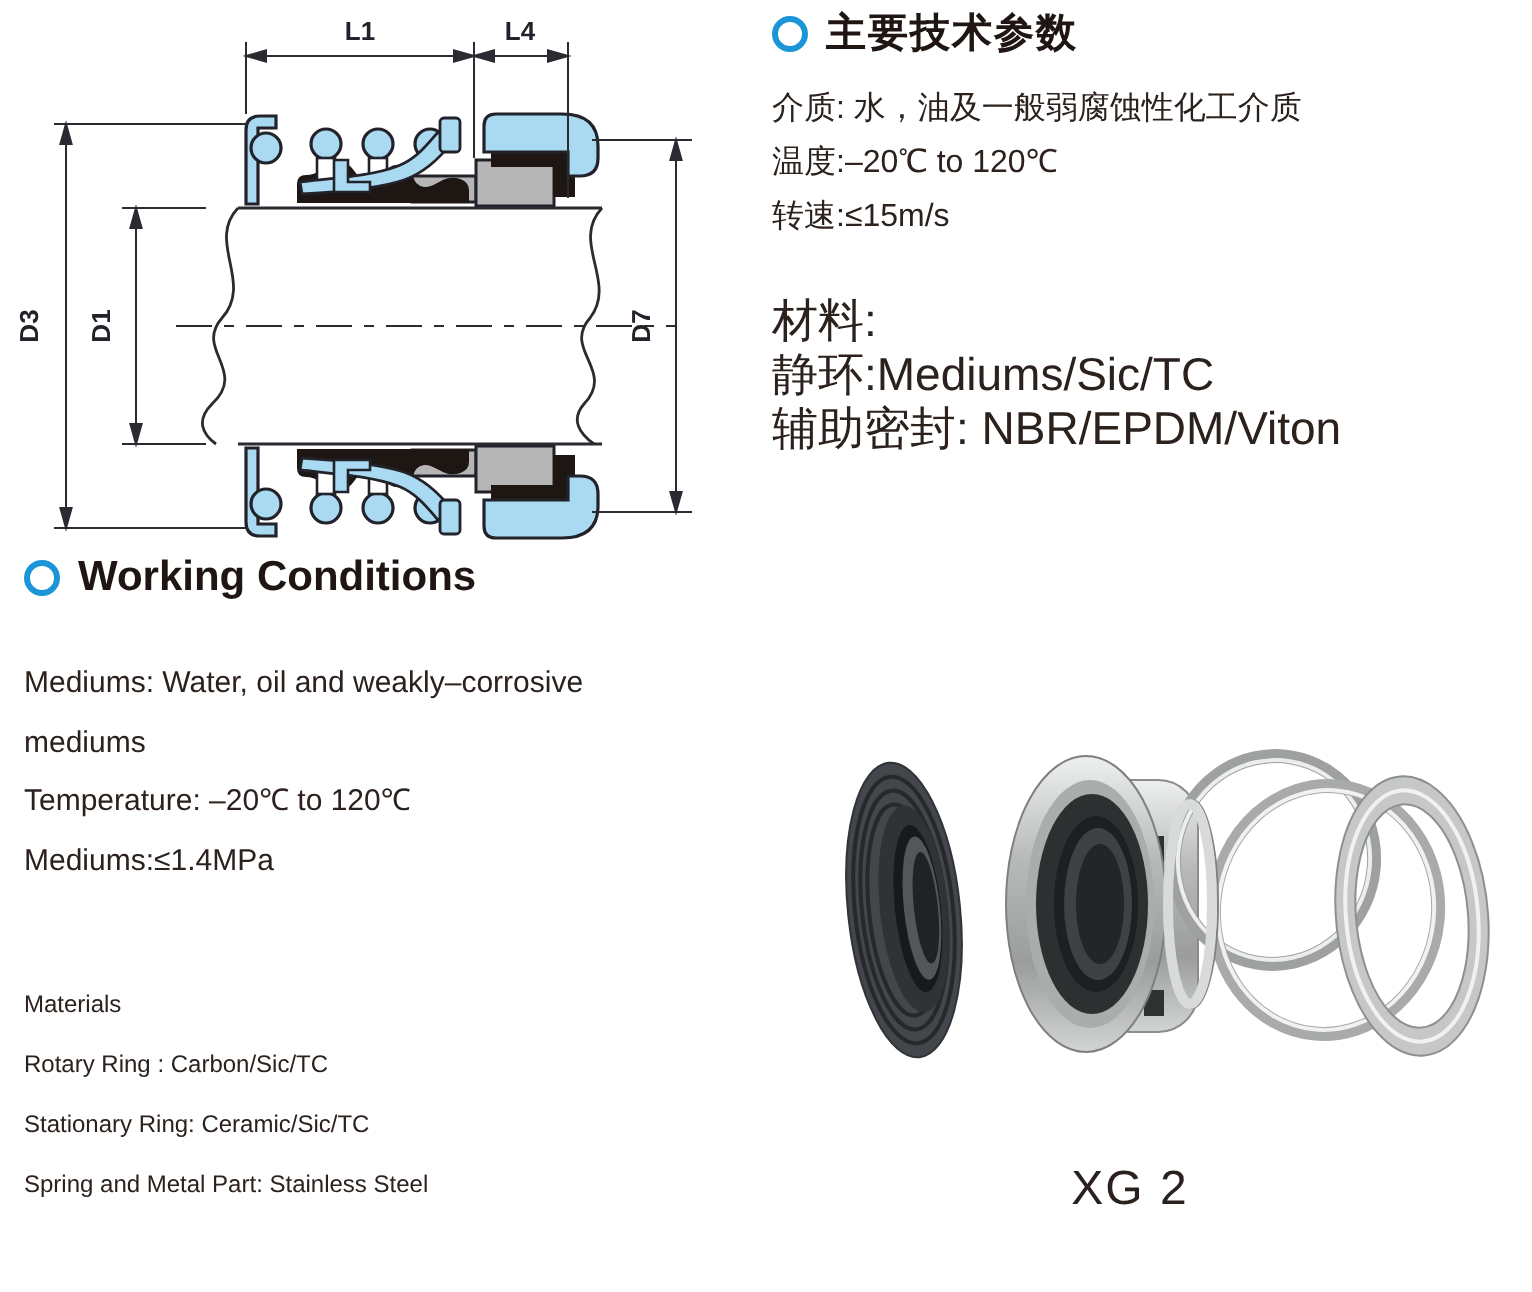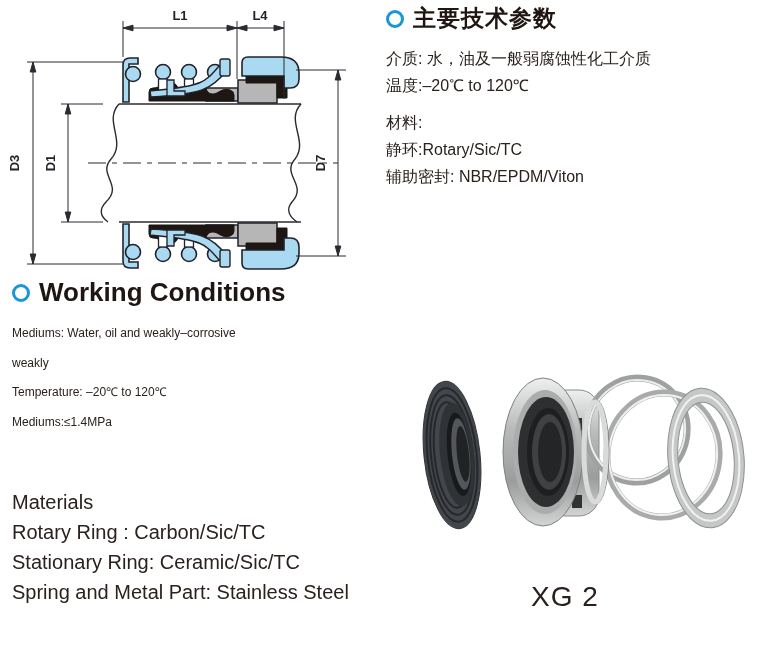--- a/index.html
+++ b/index.html
@@ -7,30 +7,30 @@
     position:relative;width:766px;height:646px;background:#ffffff;overflow:hidden;
     font-family:"Liberation Sans", sans-serif;color:#2b211d;
   }
   
   .section-title{display:flex;align-items:center;font-weight:bold;color:#1f1613;}
   .bullet{
     display:inline-block;width:12px;height:12px;border-radius:50%;
     border:3px solid #1b95d8;background:#fff;margin-right:9px;flex:0 0 auto;
   }
   .tech-params{position:absolute;left:386px;top:3px;width:372px;}
-  .tech-params .section-title{font-size:23px;letter-spacing:1px;}
+  .tech-params .section-title{font-size:20px;letter-spacing:1px;}
   .tech-params .lines{margin-top:11px;font-size:16px;line-height:27px;}
-  .tech-params .materials-cn{margin-top:10px;font-size:16px;line-height:27px;}
+  .tech-params .materials-cn{margin-top:25px;font-size:23px;line-height:27px;}
   .working{position:absolute;left:12px;top:277px;width:386px;}
-  .working .section-title{font-size:26px;}
-  .working .lines{margin-top:11px;font-size:12px;line-height:29.5px;color:#2b211d;}
-  .materials-en{position:absolute;left:12px;top:487px;width:386px;font-size:20px;line-height:30px;}
+  .working .section-title{font-size:21px;}
+  .working .lines{margin-top:26px;font-size:15px;line-height:29.5px;color:#2b211d;}
+  .materials-en{position:absolute;left:12px;top:487px;width:386px;font-size:12px;line-height:30px;}
   .model-label{
     position:absolute;left:495px;top:581px;width:140px;text-align:center;
-    font-size:28px;color:#2a211e;letter-spacing:1px;
+    font-size:24px;color:#2a211e;letter-spacing:1px;
   }
   .spec-line{white-space:nowrap;}
   svg{position:absolute;display:block;}
   #diagram{left:0;top:0;}
   #photo{left:400px;top:360px;}
 </style>
 </head>
 <body>
 
 <div class="page">
@@ -119,36 +119,37 @@
   </svg>
 
   <div class="tech-params">
     <div class="section-title">
       <span class="bullet"></span>
       <span>主要技术参数</span>
     </div>
     <div class="lines">
       <div class="spec-line">介质: 水，油及一般弱腐蚀性化工介质</div>
       <div class="spec-line">温度:–20℃ to 120℃</div>
+      <div class="spec-line">转速:≤15m/s</div>
     </div>
     <div class="materials-cn">
       <div class="spec-line">材料:</div>
-      <div class="spec-line">静环:Rotary/Sic/TC</div>
+      <div class="spec-line">静环:Mediums/Sic/TC</div>
       <div class="spec-line">辅助密封: NBR/EPDM/Viton</div>
     </div>
   </div>
 
   <div class="working">
     <div class="section-title">
       <span class="bullet"></span>
       <span>Working Conditions</span>
     </div>
     <div class="lines">
       <div class="spec-line">Mediums: Water, oil and weakly–corrosive</div>
-      <div class="spec-line">weakly</div>
+      <div class="spec-line">mediums</div>
       <div class="spec-line">Temperature: –20℃ to 120℃</div>
       <div class="spec-line">Mediums:≤1.4MPa</div>
     </div>
   </div>
 
   <div class="materials-en">
     <div class="spec-line">Materials</div>
     <div class="spec-line">Rotary Ring : Carbon/Sic/TC</div>
     <div class="spec-line">Stationary Ring: Ceramic/Sic/TC</div>
     <div class="spec-line">Spring and Metal Part: Stainless Steel</div>

